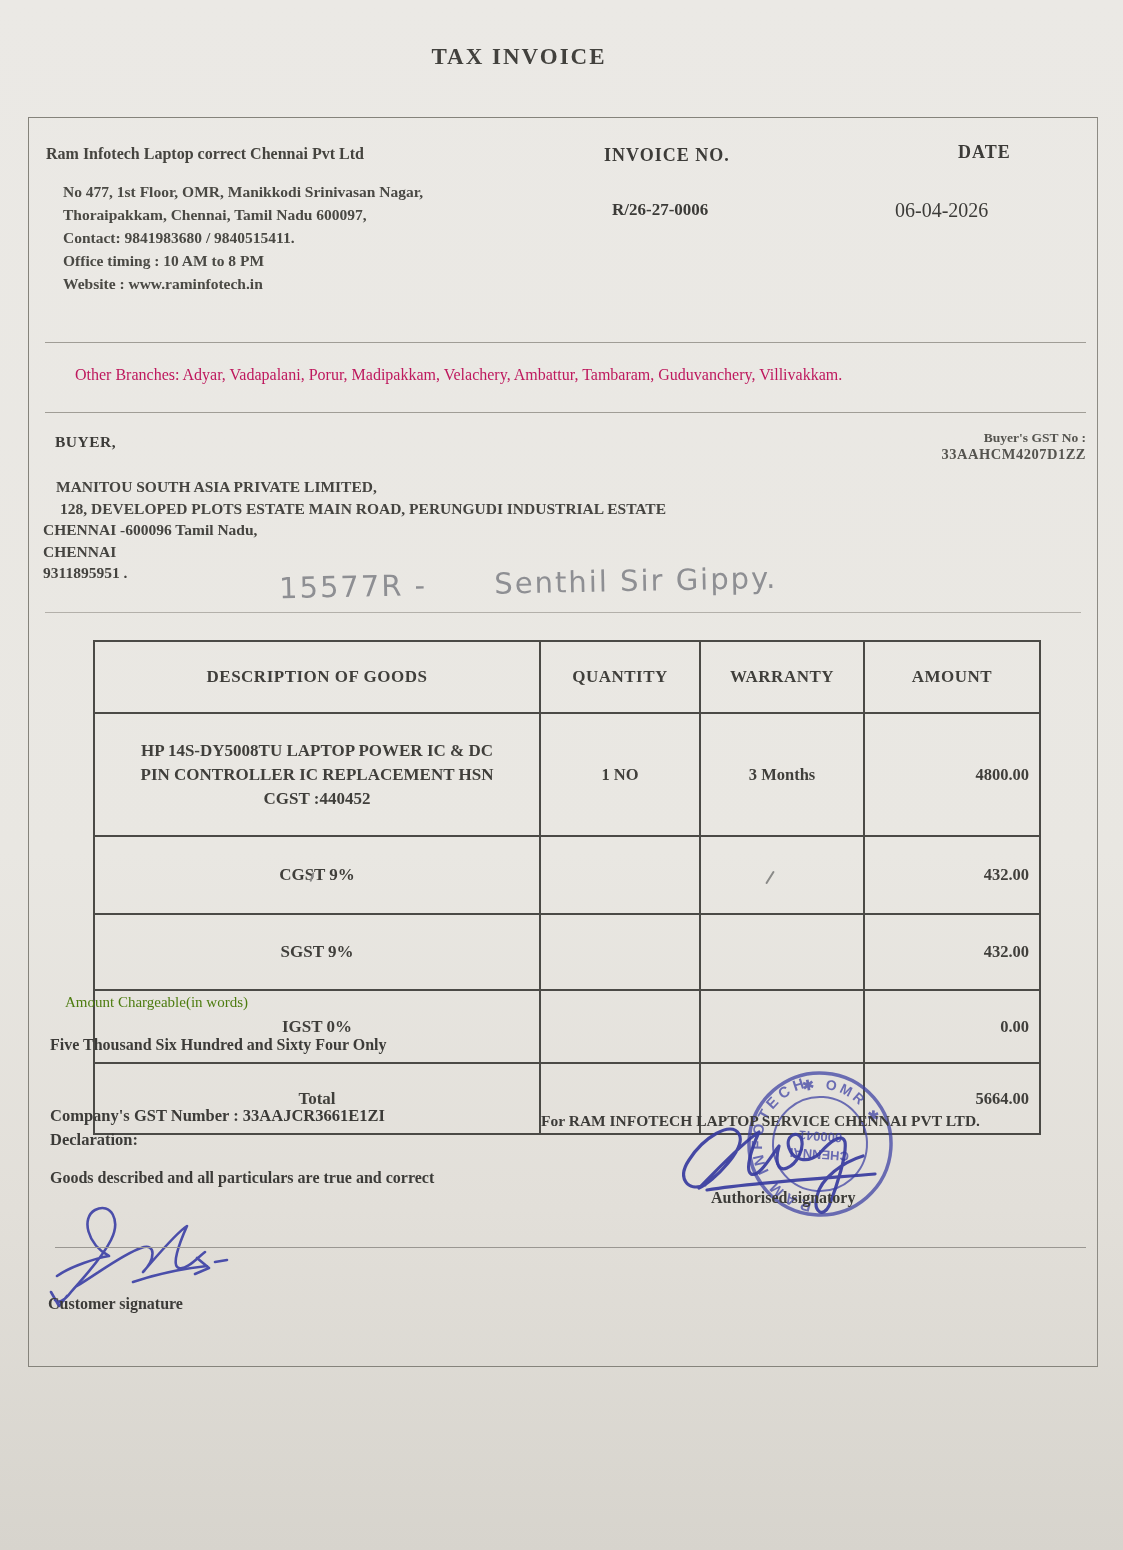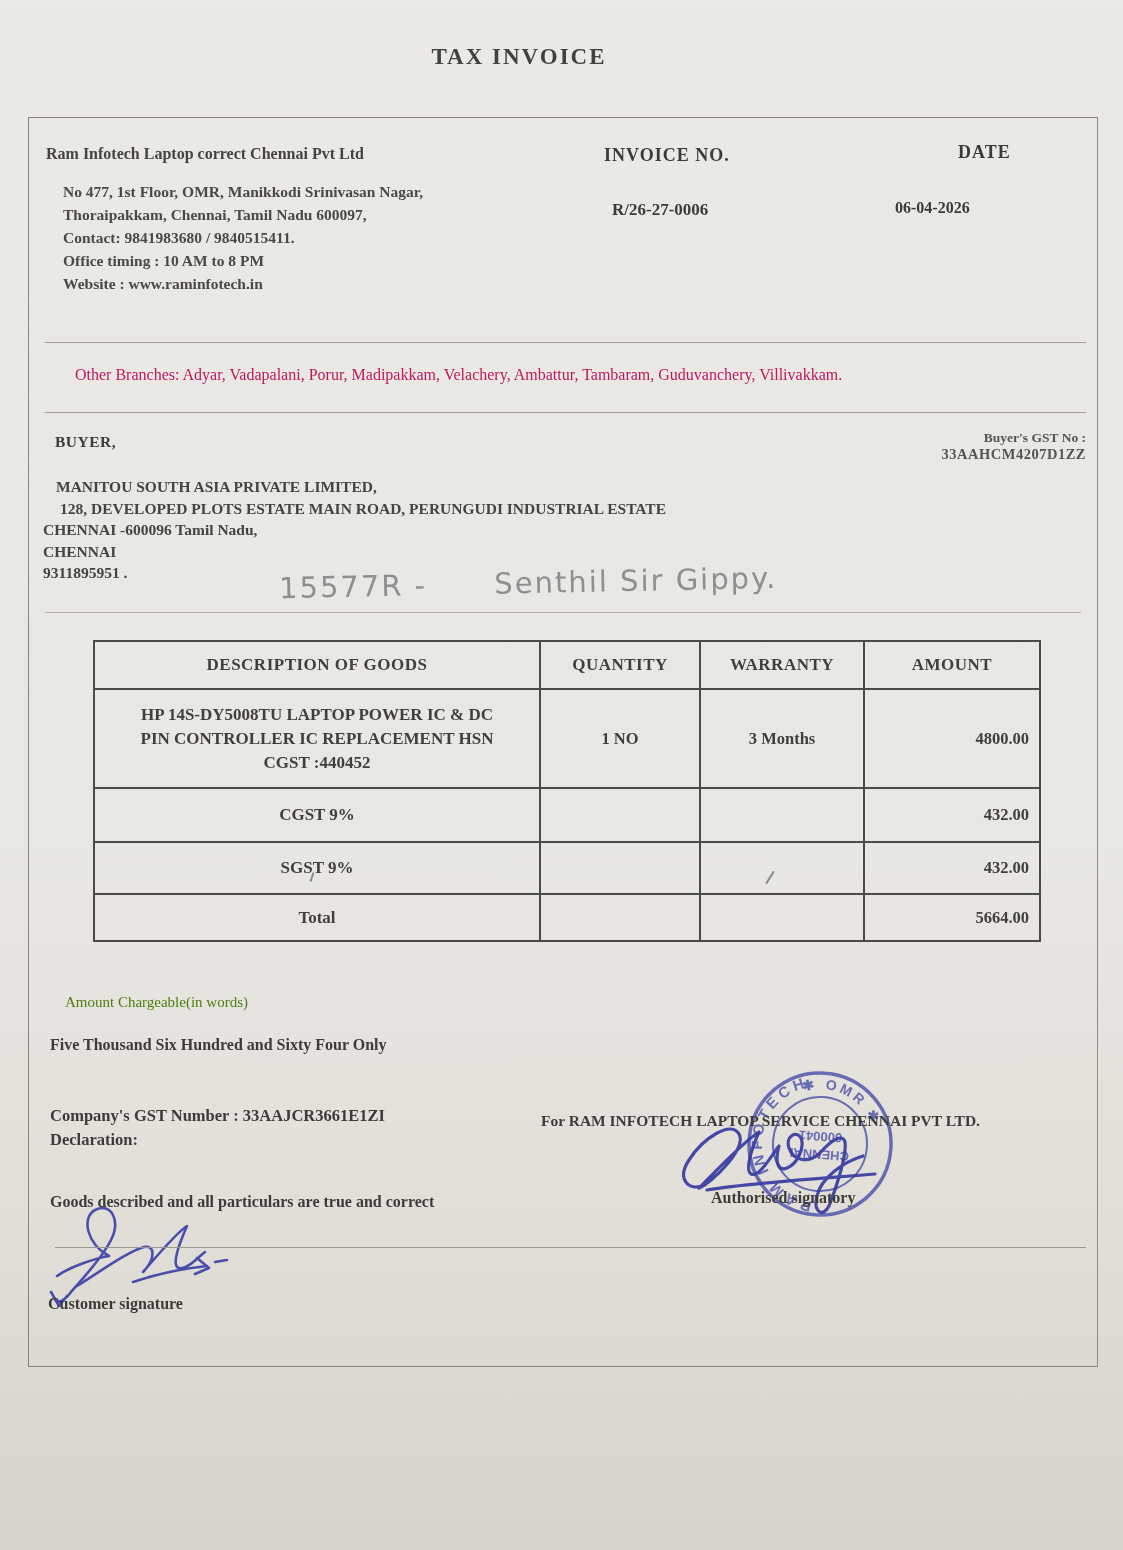--- a/index.html
+++ b/index.html
@@ -17,21 +17,21 @@
     position:absolute;left:28px;top:117px;width:1068px;height:1248px;
     border:1.5px solid #85837b;border-right-color:#8d8b84;
     background:transparent;
   }
   .abs{position:absolute;}
   .seller-name{left:17px;top:27px;font-size:16px;font-weight:bold;color:#45443f;}
   .seller-address{left:14px;top:62px;font-size:15.5px;font-weight:bold;line-height:23px;color:#4a4944;white-space:pre-line;margin-left:20px;}
   .inv-label{left:575px;top:27px;font-size:18px;font-weight:bold;letter-spacing:1px;}
   .date-label{left:884px;top:24px;font-size:18px;font-weight:bold;letter-spacing:1px;margin-left:45px;}
   .inv-value{left:583px;top:82px;font-size:17px;font-weight:bold;}
-  .date-value{left:866px;top:81px;font-size:16px;font-weight:bold;}
+  .date-value{left:866px;top:81px;font-size:20px;font-weight:normal;}
   .rule{height:0;border-top:1.2px solid #a09d96;}
   .rule-1{left:16px;top:224px;width:1041px;}
   .rule-2{left:16px;top:294px;width:1041px;}
   .branches{left:46px;top:248px;font-size:16px;color:#be185d;}
   .buyer-label{left:26px;top:315px;font-size:15.5px;font-weight:bold;letter-spacing:.5px;}
   .buyer-gst{left:700px;top:312px;width:357px;text-align:right;font-weight:bold;color:#55544f;}
   .buyer-gst .l1{font-size:13.5px;}
   .buyer-gst .l2{font-size:14.5px;letter-spacing:.5px;}
   .buyer-block{left:14px;top:358px;font-size:15.5px;font-weight:bold;line-height:21.5px;color:#454440;}
   .buyer-block div{white-space:pre;}
@@ -40,38 +40,38 @@
     left:250px;top:448px;font-family:"DejaVu Sans",sans-serif;
     font-size:29px;color:#85868b;letter-spacing:2px;white-space:pre;
     transform:rotate(-1.2deg);opacity:.9;
   }
   .note-rule{left:16px;top:494px;width:1036px;border-top:1px solid #b3b0aa;height:0;}
   table.goods{
     left:64px;top:522px;width:946px;border-collapse:collapse;table-layout:fixed;
     position:absolute;font-family:inherit;
   }
   table.goods td,table.goods th{
-    border:2px solid #4b4a46;padding:0 8px;color:#403f3b;
+    border:2px solid #4b4a46;padding:12px 8px;color:#403f3b;
     overflow:hidden;
   }
   th.h{font-size:17px;font-weight:bold;letter-spacing:.5px;height:46px;text-align:center;}
   .c-desc{text-align:center;font-weight:bold;font-size:17px;margin-left:48px;}
   .c-ctr{text-align:center;font-weight:bold;font-size:16.5px;}
   .c-amt{text-align:right;font-weight:bold;font-size:16.5px;padding-right:10px !important;}
   .row-item td{height:97px;}
   .row-s0 td{height:52px;} .row-s1 td{height:50px;} .row-s2 td{height:47px;} .row-s3 td{height:45px;}
   .desc-lines div{line-height:24px;}
   .pen-mark{position:absolute;background:#8a8a88;width:2px;border-radius:1px;}
   .pm1{left:282px;top:754px;height:10px;transform:rotate(18deg);}
   .pm2{left:740px;top:752px;height:15px;transform:rotate(32deg);}
   .words-label{left:36px;top:876px;font-size:15px;color:#4d7c0f;}
   .words-value{left:21px;top:918px;font-size:16px;font-weight:bold;}
   .gst-number{left:21px;top:988px;font-size:16.5px;font-weight:bold;}
   .declaration{left:21px;top:1012px;font-size:16.5px;font-weight:bold;}
-  .goods-line{left:21px;top:1051px;font-size:16px;font-weight:bold;margin-top:24px;}
+  .goods-line{left:21px;top:1051px;font-size:16px;font-weight:bold;}
   .for-company{left:512px;top:994px;font-size:15.5px;font-weight:bold;z-index:3;}
   .auth-label{left:682px;top:1071px;font-size:16px;font-weight:bold;z-index:3;}
   .cust-label{left:19px;top:1177px;font-size:16px;font-weight:bold;}
   .sig-rule{left:26px;top:1129px;width:1031px;border-top:1px solid #9a9792;height:0;}
   .stamp-wrap{left:703px;top:938px;width:176px;height:176px;z-index:1;}
   .authsig-wrap{left:618px;top:972px;width:290px;height:130px;z-index:2;}
   .custsig-wrap{left:8px;top:1078px;width:235px;height:135px;}
 </style>
 </head>
 <body>
@@ -143,20 +143,26 @@
       <td></td>
       <td></td>
       <td class="c-amt">432.00</td>
     </tr>
     <tr class="row-s1">
       <td class="c-desc">SGST 9%</td>
       <td></td>
       <td></td>
       <td class="c-amt">432.00</td>
     </tr>
+    <tr class="row-s2">
+      <td class="c-desc">IGST 0%</td>
+      <td></td>
+      <td></td>
+      <td class="c-amt">0.00</td>
+    </tr>
     <tr class="row-s3">
       <td class="c-desc">Total</td>
       <td></td>
       <td></td>
       <td class="c-amt">5664.00</td>
     </tr>
   </tbody>
     </table>
 
   <div class="abs pen-mark pm1"></div>

